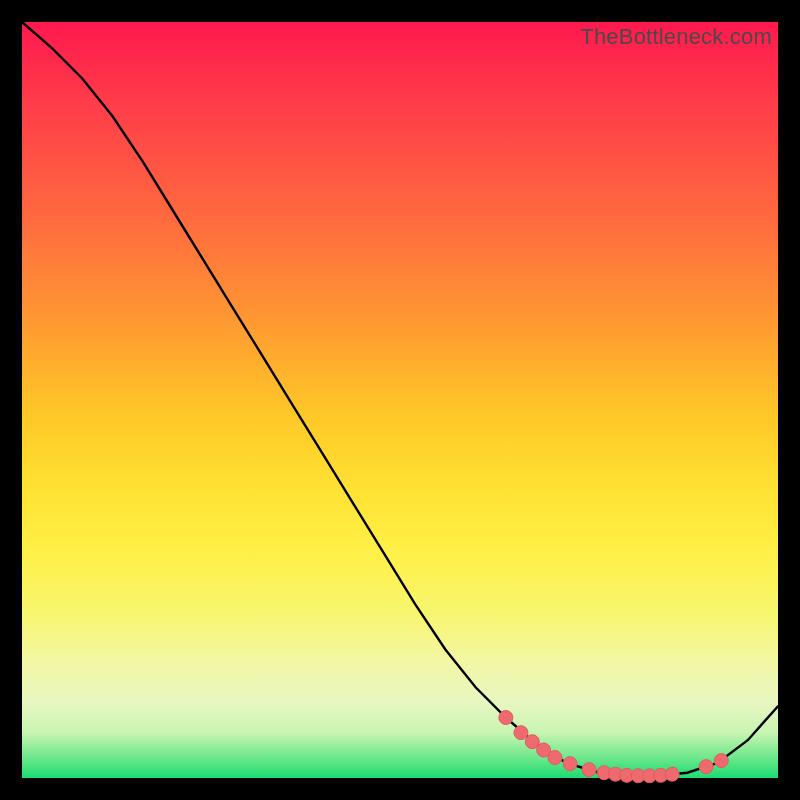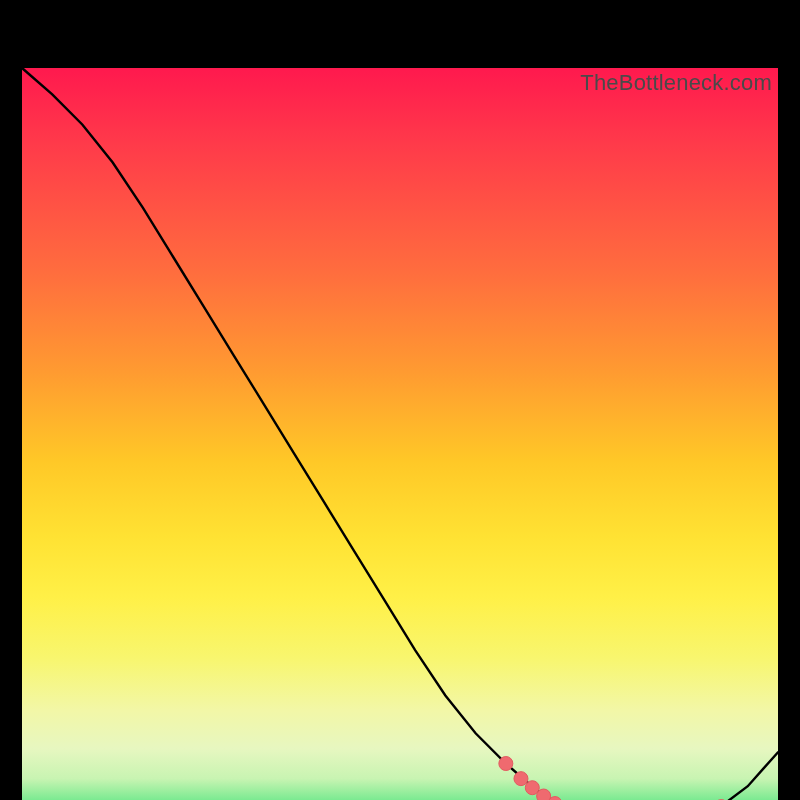--- a/index.html
+++ b/index.html
@@ -9,21 +9,20 @@
     height: 800px;
     background: #000;
     font-family: Arial, Helvetica, sans-serif;
     overflow: hidden;
   }
   .outer {
     position: relative;
     width: 800px;
     height: 673px;
     background: #000;
-    margin-top: 46px;
   }
   .plot {
     position: absolute;
     left: 22px;
     top: 22px;
     width: 756px;
     height: 756px;
     
     background: linear-gradient(
       to bottom,

